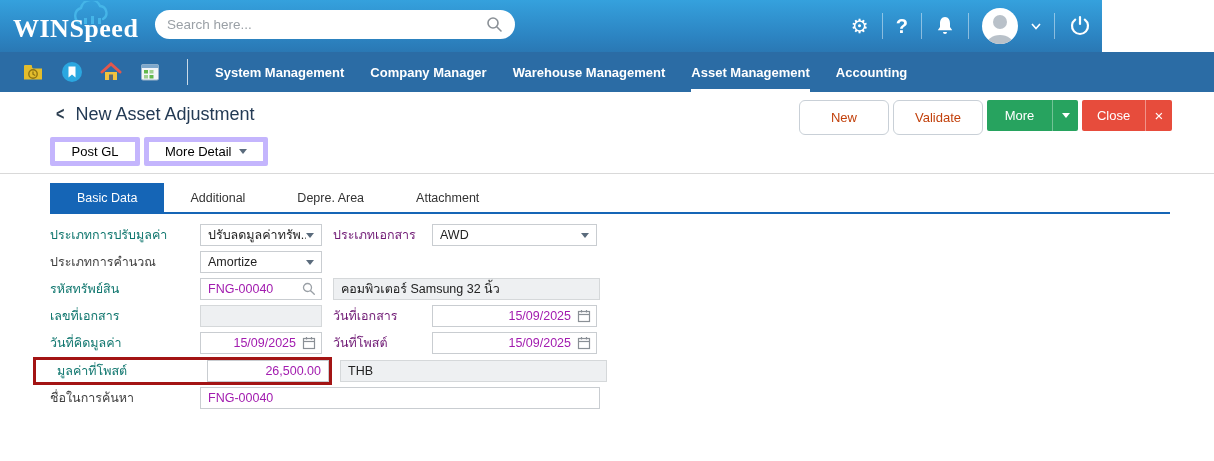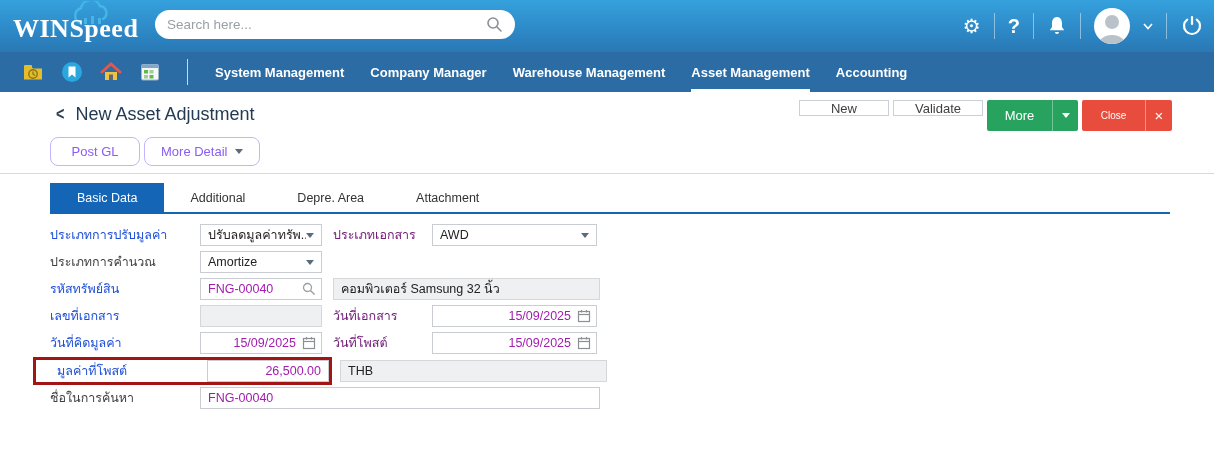--- a/index.html
+++ b/index.html
@@ -1,20 +1,20 @@
 <!DOCTYPE html>
 <html><head>
 <meta charset="utf-8">
 <style>
   * { margin:0; padding:0; box-sizing:border-box; }
   html,body { width:1214px; height:461px; overflow:hidden; background:#fff;
     font-family:"Liberation Sans","DejaVu Sans",sans-serif; }
 
   
-  .topbar { position:absolute; top:0; left:0; width:1214px; height:52px;
+  .topbar { position:absolute; top:0; left:0; width:1102px; height:52px;
     background:linear-gradient(180deg,#35a1dd 0%,#2c84c2 70%,#2a78b4 100%);
     display:flex; align-items:center; }
   .logo-wrap { position:relative; width:150px; height:52px; flex:0 0 auto; }
   .logo-text { position:absolute; left:13px; top:14px; color:#fff;
     font-family:"Liberation Serif","DejaVu Serif",serif; font-weight:bold;
     font-size:26px; letter-spacing:.5px; }
   .logo-cloud { position:absolute; left:62px; top:1px; }
   .search-pill { position:absolute; left:155px; top:10px; width:360px; height:29px;
     background:#fff; border-radius:15px; display:flex; align-items:center; padding:0 12px; }
   .search-pill input { flex:1; border:none; outline:none; font-size:13.5px; color:#555;
@@ -42,56 +42,56 @@
   .nav-item.active::after { content:""; position:absolute; left:13px; right:13px;
     bottom:0; height:3px; background:#fff; }
 
   
   .page-head { position:absolute; top:92px; left:0; width:1214px; }
   .title-row { margin:12px 0 0 55px; display:flex; align-items:center; gap:10px; }
   .back-chev { color:#2c3e50; font-size:18px; font-weight:bold; cursor:pointer;
     transform:scaleX(.8); }
   .page-title { color:#233a54; font-size:18px; }
   .action-btns { position:absolute; top:8px; right:42px; display:flex; gap:4px; }
-  .btn { height:16px; border:1px solid #c9d0d7; background:#fff; color:#404040;
-    font-size:13px; border-radius:0; display:flex; align-items:center;
+  .btn { height:35px; border:1px solid #c9d0d7; background:#fff; color:#c2410c;
+    font-size:13px; border-radius:6px; display:flex; align-items:center;
     justify-content:center; cursor:pointer; font-family:inherit; }
   .btn.w90 { width:90px; }
   .btn-save { width:91px; background:#27a35f; border:none; border-radius:2px;
     color:#fff; display:flex; cursor:pointer; height:31px; }
   .btn-save .lbl { flex:1; display:flex; align-items:center; justify-content:center;
     font-size:13px; }
   .btn-save .drop { width:26px; border-left:1px solid rgba(255,255,255,.35);
     display:flex; align-items:center; justify-content:center; }
   .btn-close { width:90px; background:#e74c3c; border:none; border-radius:2px;
     color:#fff; display:flex; cursor:pointer; height:31px; }
   .btn-close .lbl { flex:1; display:flex; align-items:center; justify-content:center;
-    font-size:10px; }
+    font-size:13px; }
   .btn-close .xseg { width:27px; border-left:1px solid rgba(255,255,255,.4);
     display:flex; align-items:center; justify-content:center; font-size:15px; }
   .sec-row { margin:12px 0 0 50px; display:flex; gap:4px; }
-  .sec-btn { height:29px; border:1px solid #c4b5fd; background:#fff; color:#8b5cf6;
-    font-size:13px; border-radius:8px; display:flex; align-items:center;
+  .sec-btn { height:29px; border:5px solid #c4b5fd; background:#fff; color:#000000;
+    font-size:13px; border-radius:2px; display:flex; align-items:center;
     justify-content:center; gap:8px; cursor:pointer; padding:0 16px; }
   .caret-dn { width:0; height:0; border-left:4px solid transparent;
     border-right:4px solid transparent; border-top:5px solid #5a6b7c; }
   .hsep { margin-top:7px; width:1214px; height:1px; background:#d9d9d9; }
 
   
   .tabs-wrap { margin:9px 44px 0 50px; border-bottom:2px solid #1565b6; display:flex; }
   .tab { height:29px; display:flex; align-items:center; padding:0 26px;
     font-size:12.5px; color:#333; cursor:pointer; }
   .tab.active { background:#1565b6; color:#fff; padding:0 27px; }
 
   
   .form { margin-top:10px; }
   .frow { margin-left:50px; display:flex; align-items:center; height:22px;
     margin-bottom:5px; }
   .flabel { width:150px; font-size:12.5px; color:#3f3f3f; }
-  .flabel.req { color:#1d4ed8; }
+  .flabel.req { color:#0f766e; }
   .flabel2 { width:99px; margin-left:11px; font-size:12.5px; color:#3f3f3f; }
   .flabel2.req { color:#701a75; }
   .fld { height:22px; border:1px solid #c9cdd1; background:#fff; font-size:12.5px;
     color:#222; display:flex; align-items:center; padding:0 7px; }
   .w1 { width:122px; } .w2 { width:165px; } .wide { width:267px; margin-left:11px; }
   .dd { justify-content:space-between; cursor:pointer; }
   .dd span { overflow:hidden; white-space:nowrap; }
   .ro { background:#eef0f2; border-color:#d5d8da; }
   .inwrap { position:relative; }
   .inwrap input { width:100%; height:20px; border:none; outline:none; font-size:12.5px;

